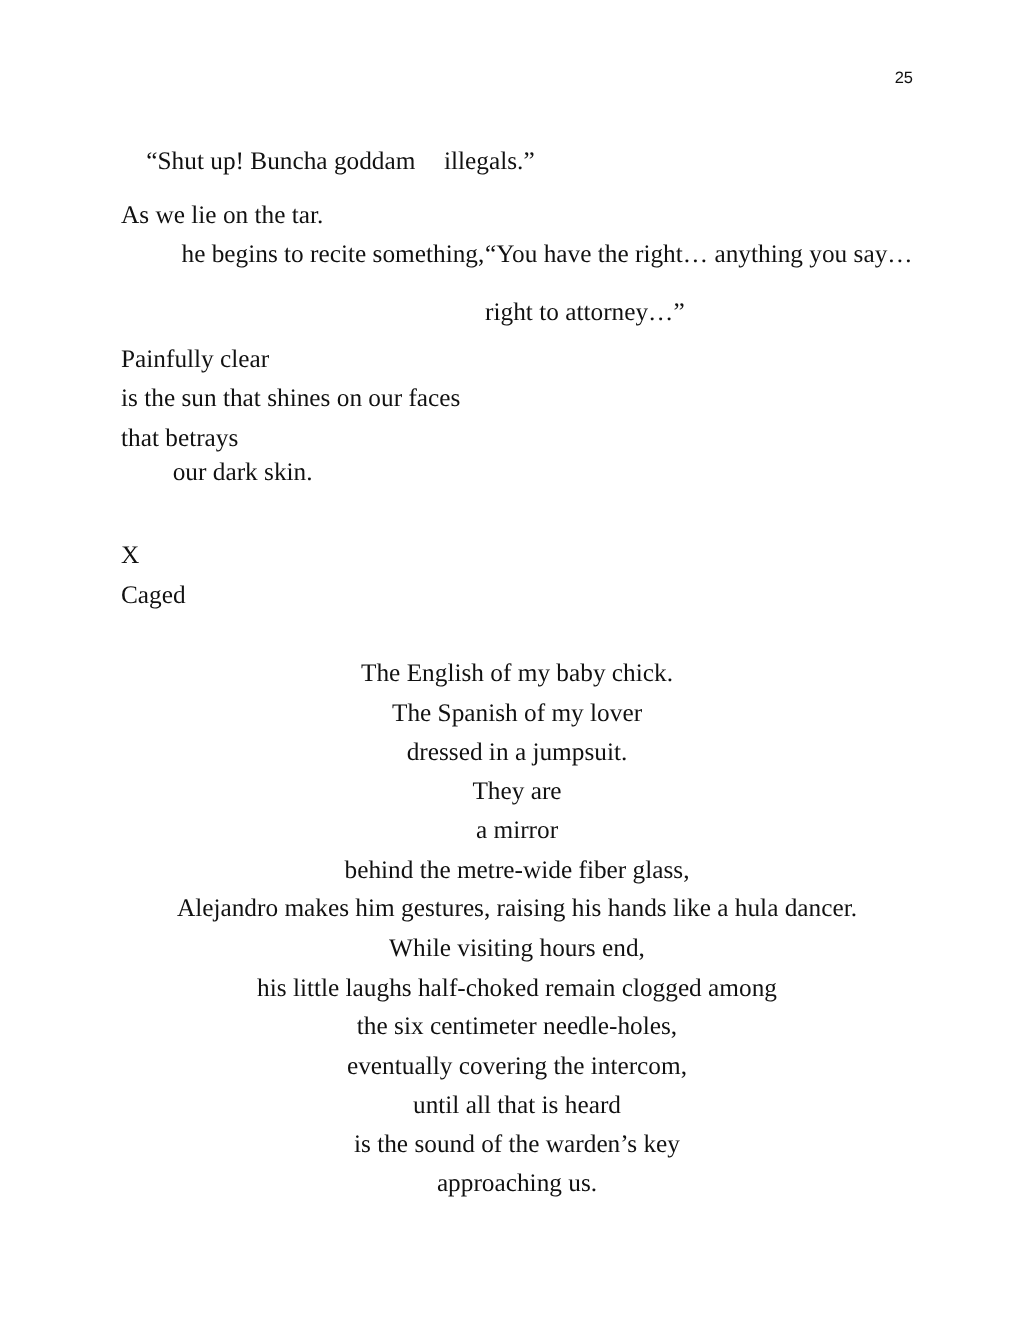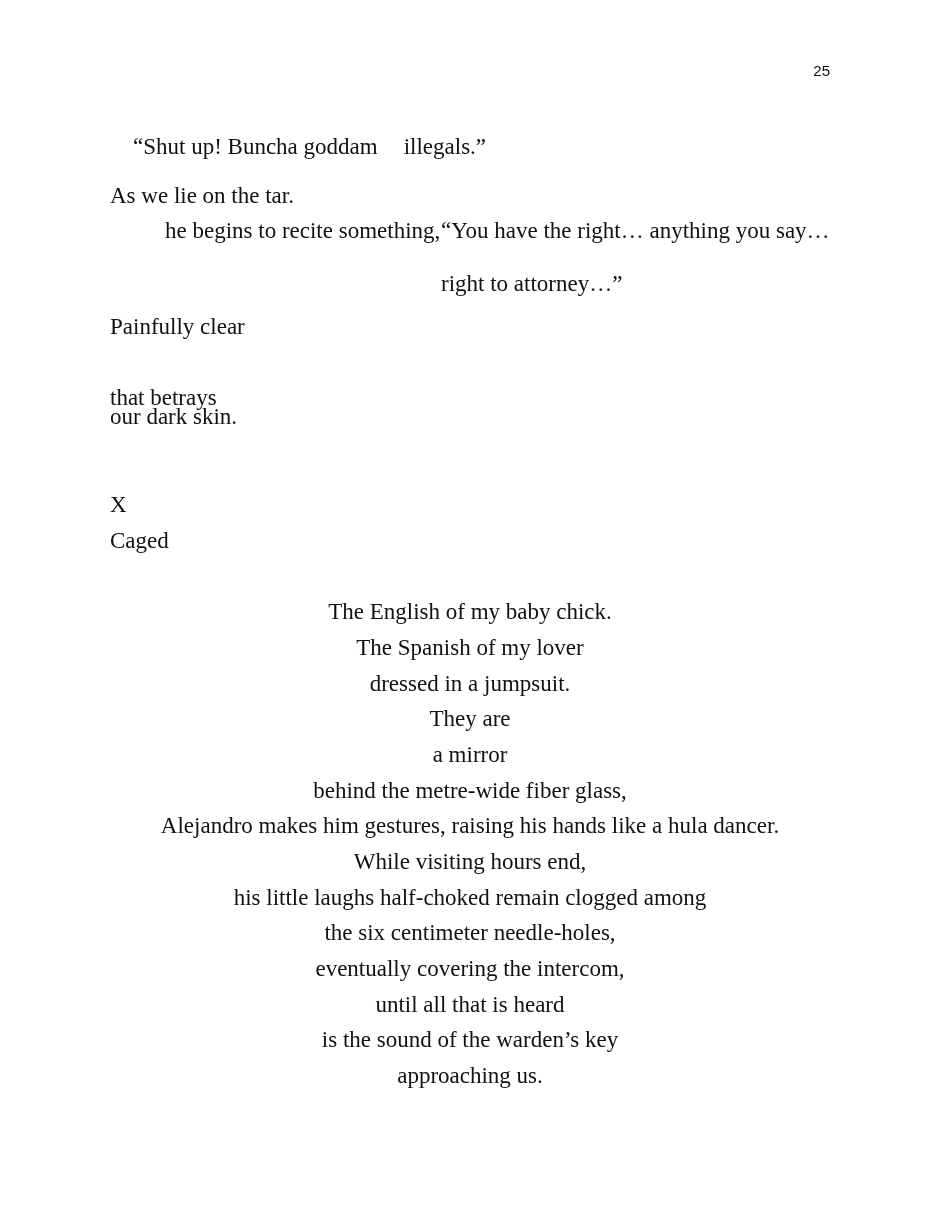--- a/index.html
+++ b/index.html
@@ -23,22 +23,23 @@
   <div class="line left" style="top:114px;">
     <span>“Shut up! Buncha goddam</span><span class="gap"></span><span>illegals.”</span>
   </div>
 
   <div class="line left" style="top:185px;">As we lie on the tar.</div>
   <div class="line" style="top:220px; left:165px;">he begins to recite something,</div>
   <div class="line" style="top:220px; left:441px;">“You have the right… anything you say…</div>
   <div class="line" style="top:245px; left:441px;margin-top:28px;">right to attorney…”</div>
 
   <div class="line left" style="top:316px;">Painfully clear</div>
+  <div class="line left" style="top:351px;">is the sun that shines on our faces</div>
   <div class="line left" style="top:387px;">that betrays</div>
-  <div class="line left" style="top:406px;">our dark skin.</div>
+  <div class="line left" style="top:418px;margin-left:47px;">our dark skin.</div>
 
   <div class="line left" style="top:494px;">X</div>
   <div class="line left" style="top:530px;">Caged</div>
 
   <div class="line centered" style="top:601px;">The English of my baby chick.</div>
   <div class="line centered" style="top:637px;">The Spanish of my lover</div>
   <div class="line centered" style="top:673px;">dressed in a jumpsuit.</div>
   <div class="line centered" style="top:708px;">They are</div>
   <div class="line centered" style="top:744px;">a mirror</div>
   <div class="line centered" style="top:780px;">behind the metre-wide fiber glass,</div>

